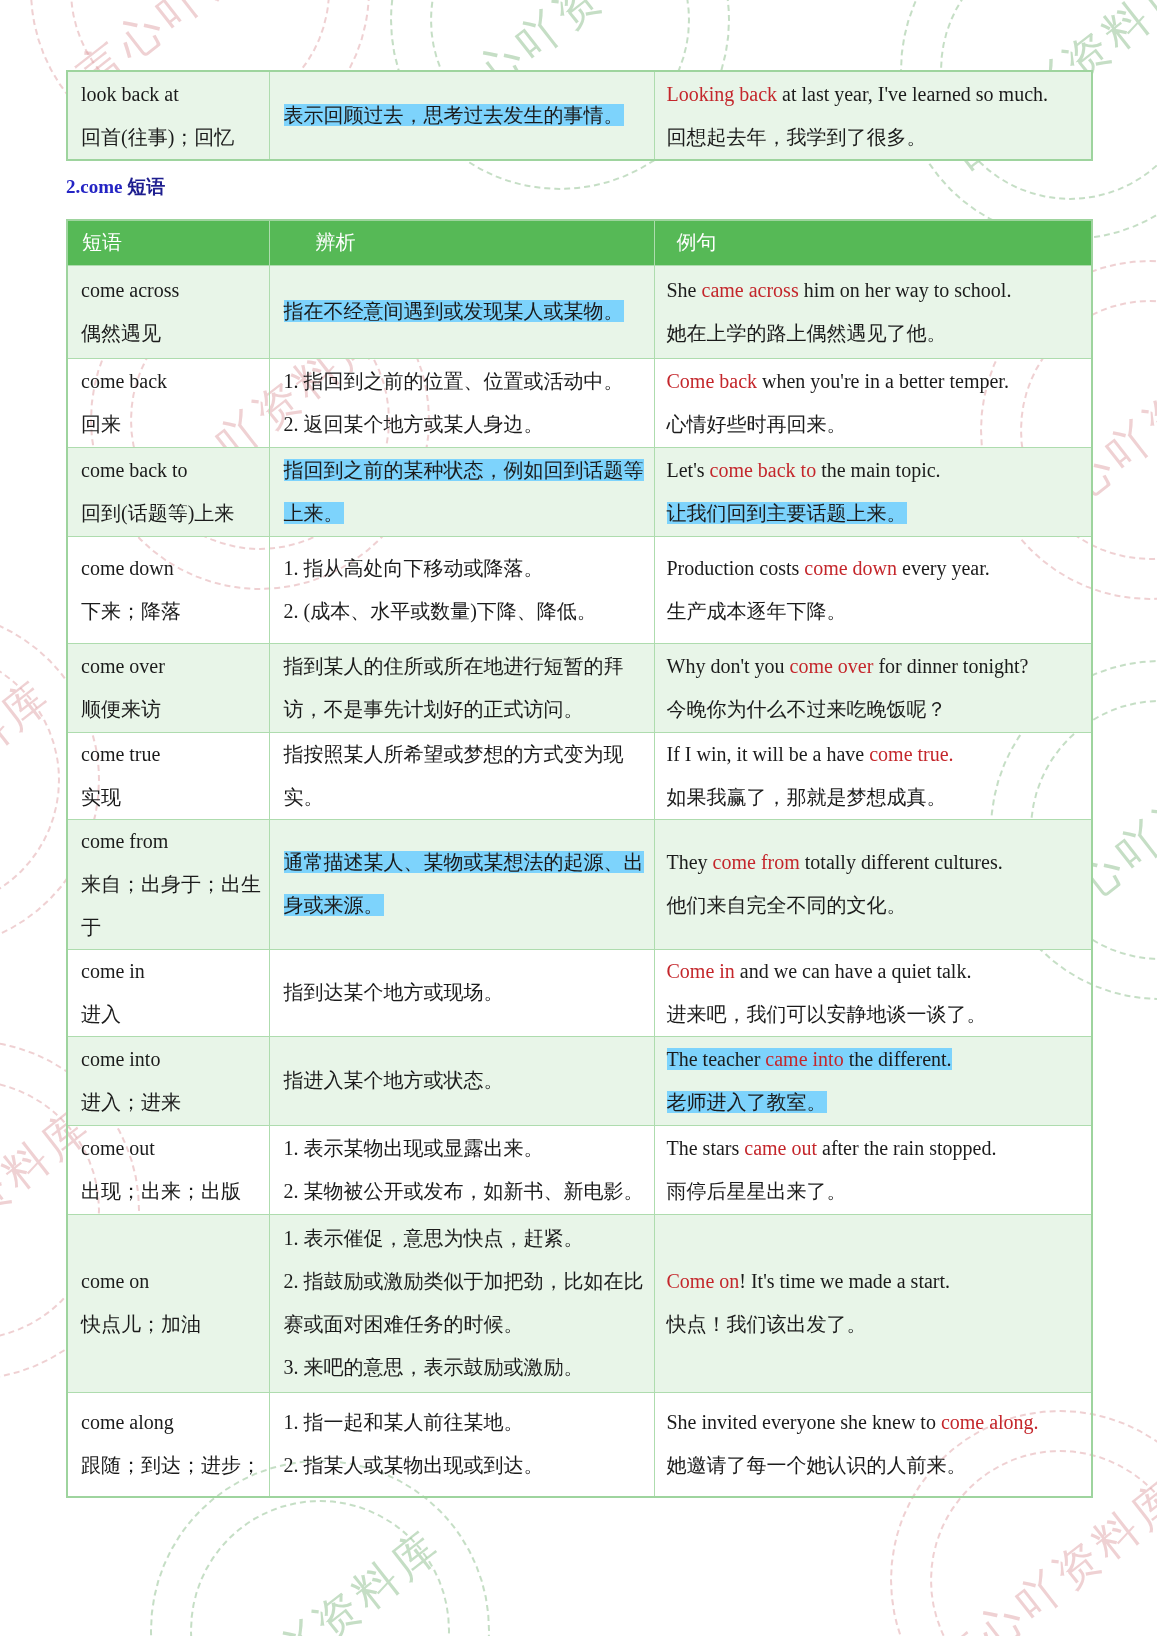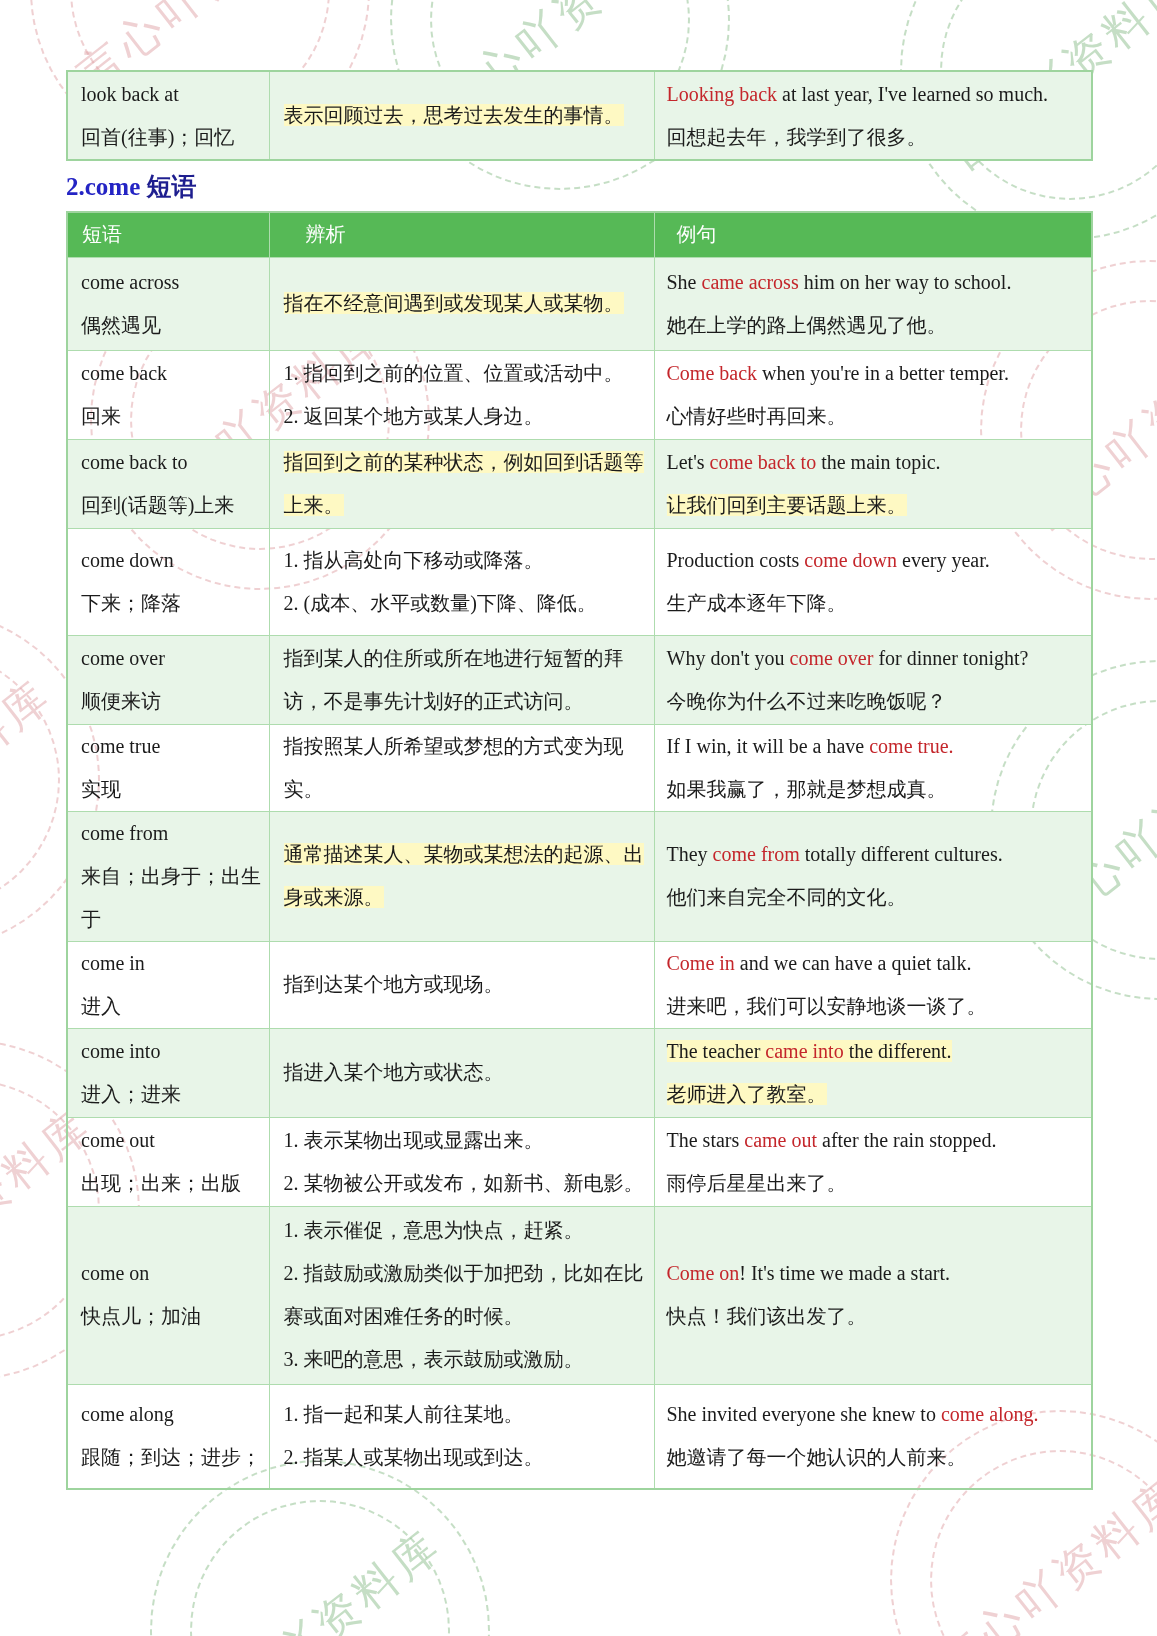--- a/index.html
+++ b/index.html
@@ -39,32 +39,32 @@
     border:2px solid var(--outer-green);
   }
   .tbl td,.tbl th{border:1px solid var(--border-green);vertical-align:middle;}
   .tbl thead th{
     background:var(--header-green);
     color:#ffffff;font-weight:normal;font-size:20px;
     height:45px;text-align:left;
   }
   .tbl thead th+th{border-left:1px solid rgba(255,255,255,.75);}
   .th-phrase{padding-left:14px;}
-  .th-analysis{padding-left:36px;}
+  .th-analysis{padding-left:46px;}
   .th-example{padding-left:22px;}
   tr.shade td{background:var(--row-green);}
   td.c-phrase{padding:0 6px 0 13px;}
   td.c-analysis{padding:0 9px 0 14px;}
   td.c-example{padding:0 6px 0 12px;}
   .line{line-height:43px;font-size:20px;}
-  .line .hl{background:#fef9c3;box-decoration-break:clone;-webkit-box-decoration-break:clone;}
+  .line .hl{background:#7dd3fc;box-decoration-break:clone;-webkit-box-decoration-break:clone;}
   .line .red{color:var(--red);}
   h2.sec{
-    margin:14px 0 12px 0;
-    font-size:25px;line-height:24px;font-weight:bold;
+    margin:14px 0 20px 0;
+    font-size:19px;line-height:24px;font-weight:bold;
     font-family:"Liberation Serif","DejaVu Serif",serif;
   }
   .sec-en{color:#2424c4;}
   .sec-cn{color:#1e1e8f;}
   .footer{
     margin-top:26px;text-align:center;
     font-size:19px;color:#222;letter-spacing:2px;
   }
 </style>
 </head>

